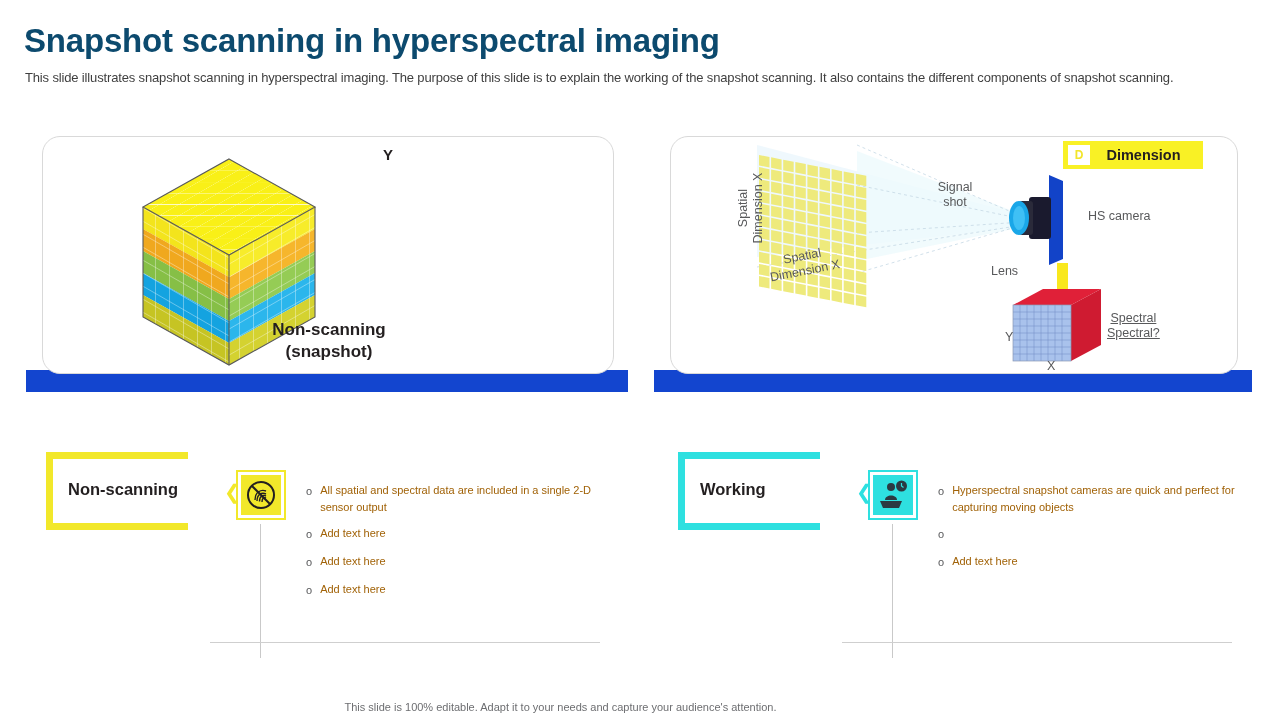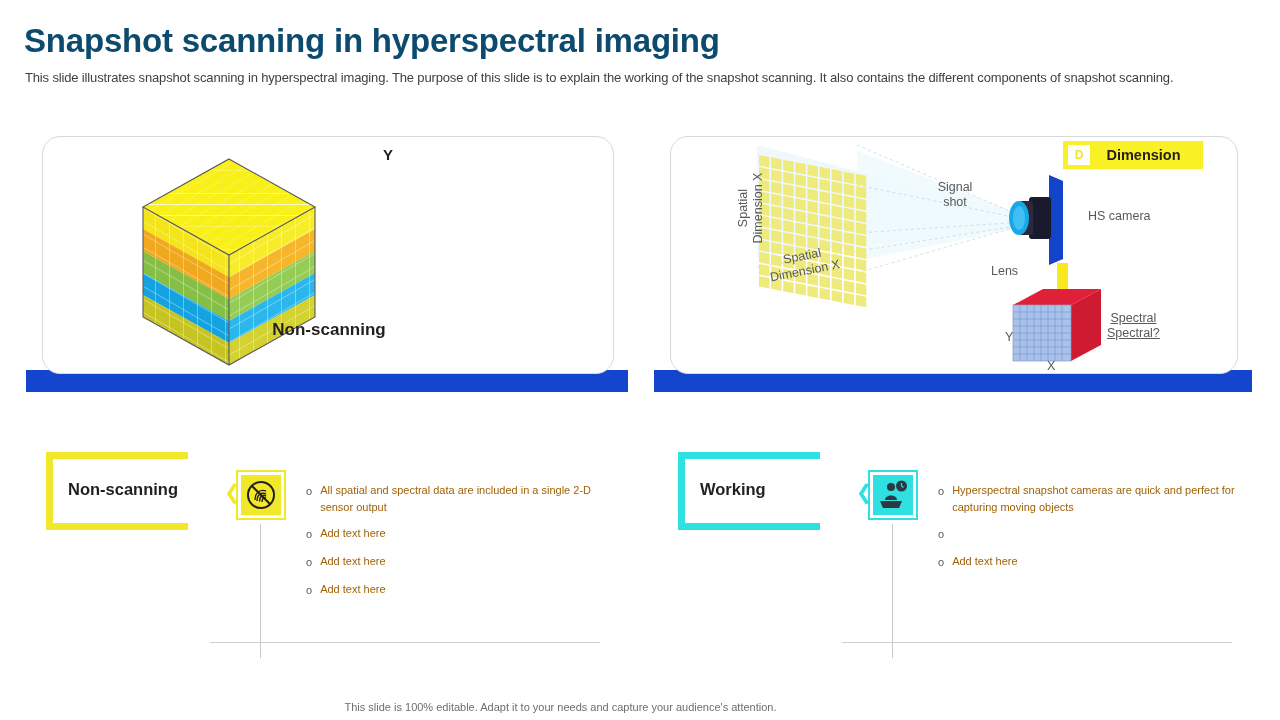--- a/index.html
+++ b/index.html
@@ -266,20 +266,21 @@
 
     <g fill="none" stroke="#58595b" stroke-width="1.1">
       <polygon points="186,22 272,70 186,118 100,70"></polygon>
       <path d="M 100,70 L 100,180 L 186,228 L 272,180 L 272,70"></path>
       <path d="M 186,118 L 186,228"></path>
     </g>
   </svg>
 
   <div class="cube-caption" style="left:136px; top:182px;">
     <div>Non-scanning</div>
+    <div>(snapshot)</div>
   </div>
 </div>
 <div style="position:absolute; left:383px; top:146px; font-size:15px; font-weight:bold; color:#231f20;">Y</div>
 
 <div class="card" id="card-right">
   <svg class="diagram-svg" width="568" height="238" viewBox="0 0 568 238">
 
     <polygon points="86,8 86,120 352,90 352,78" fill="#eaf6fc" opacity="0.75"></polygon>
     <polygon points="186,14 186,124 352,90 352,78" fill="#eefafd" opacity="0.8"></polygon>
 

